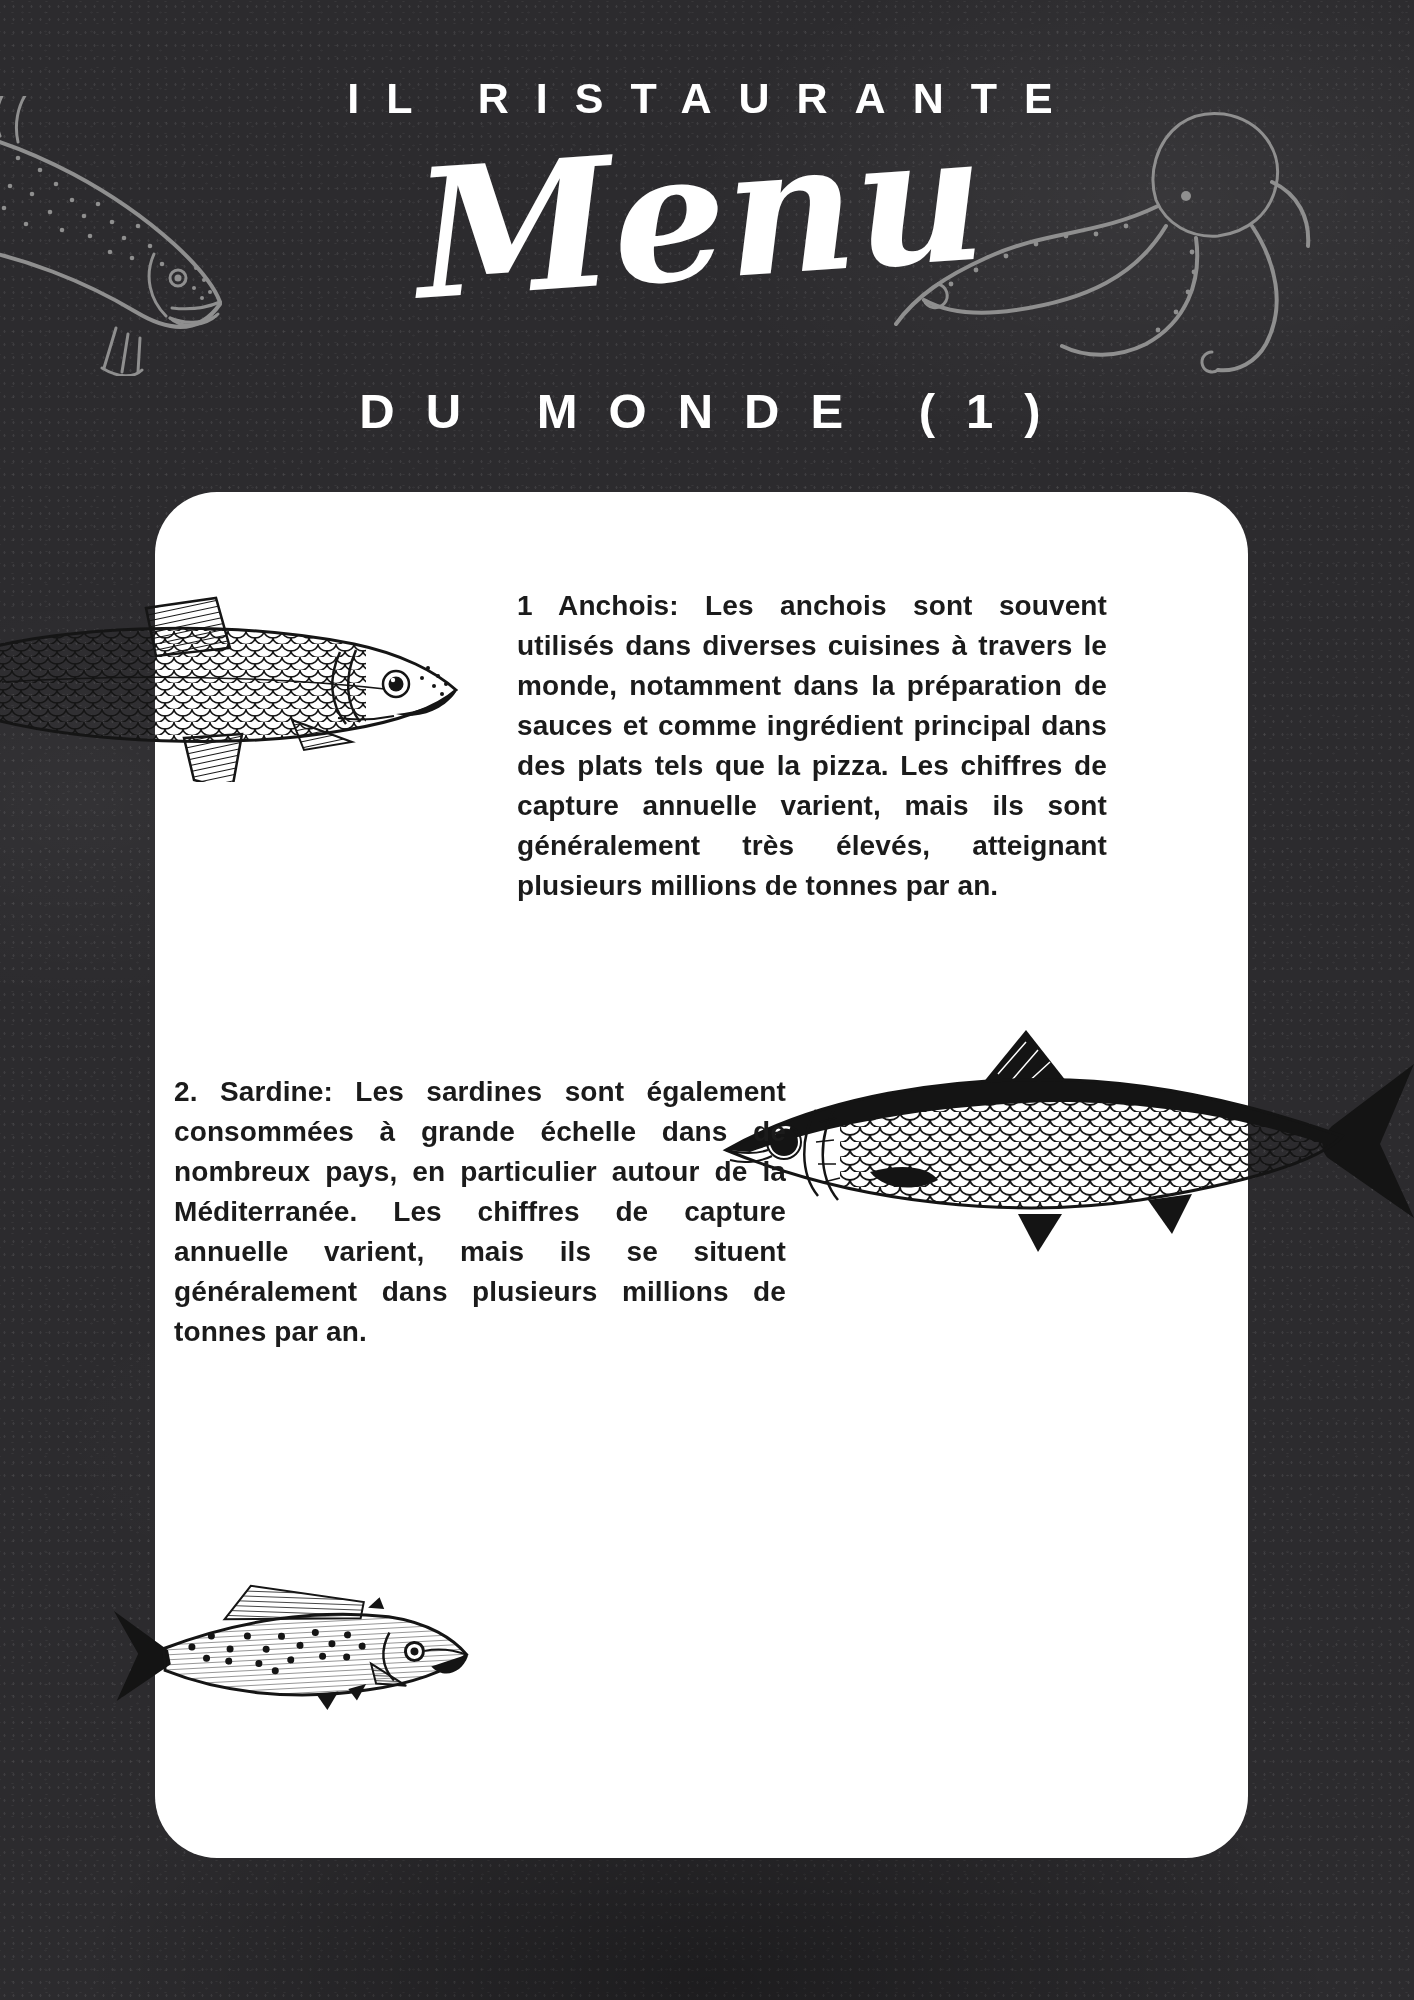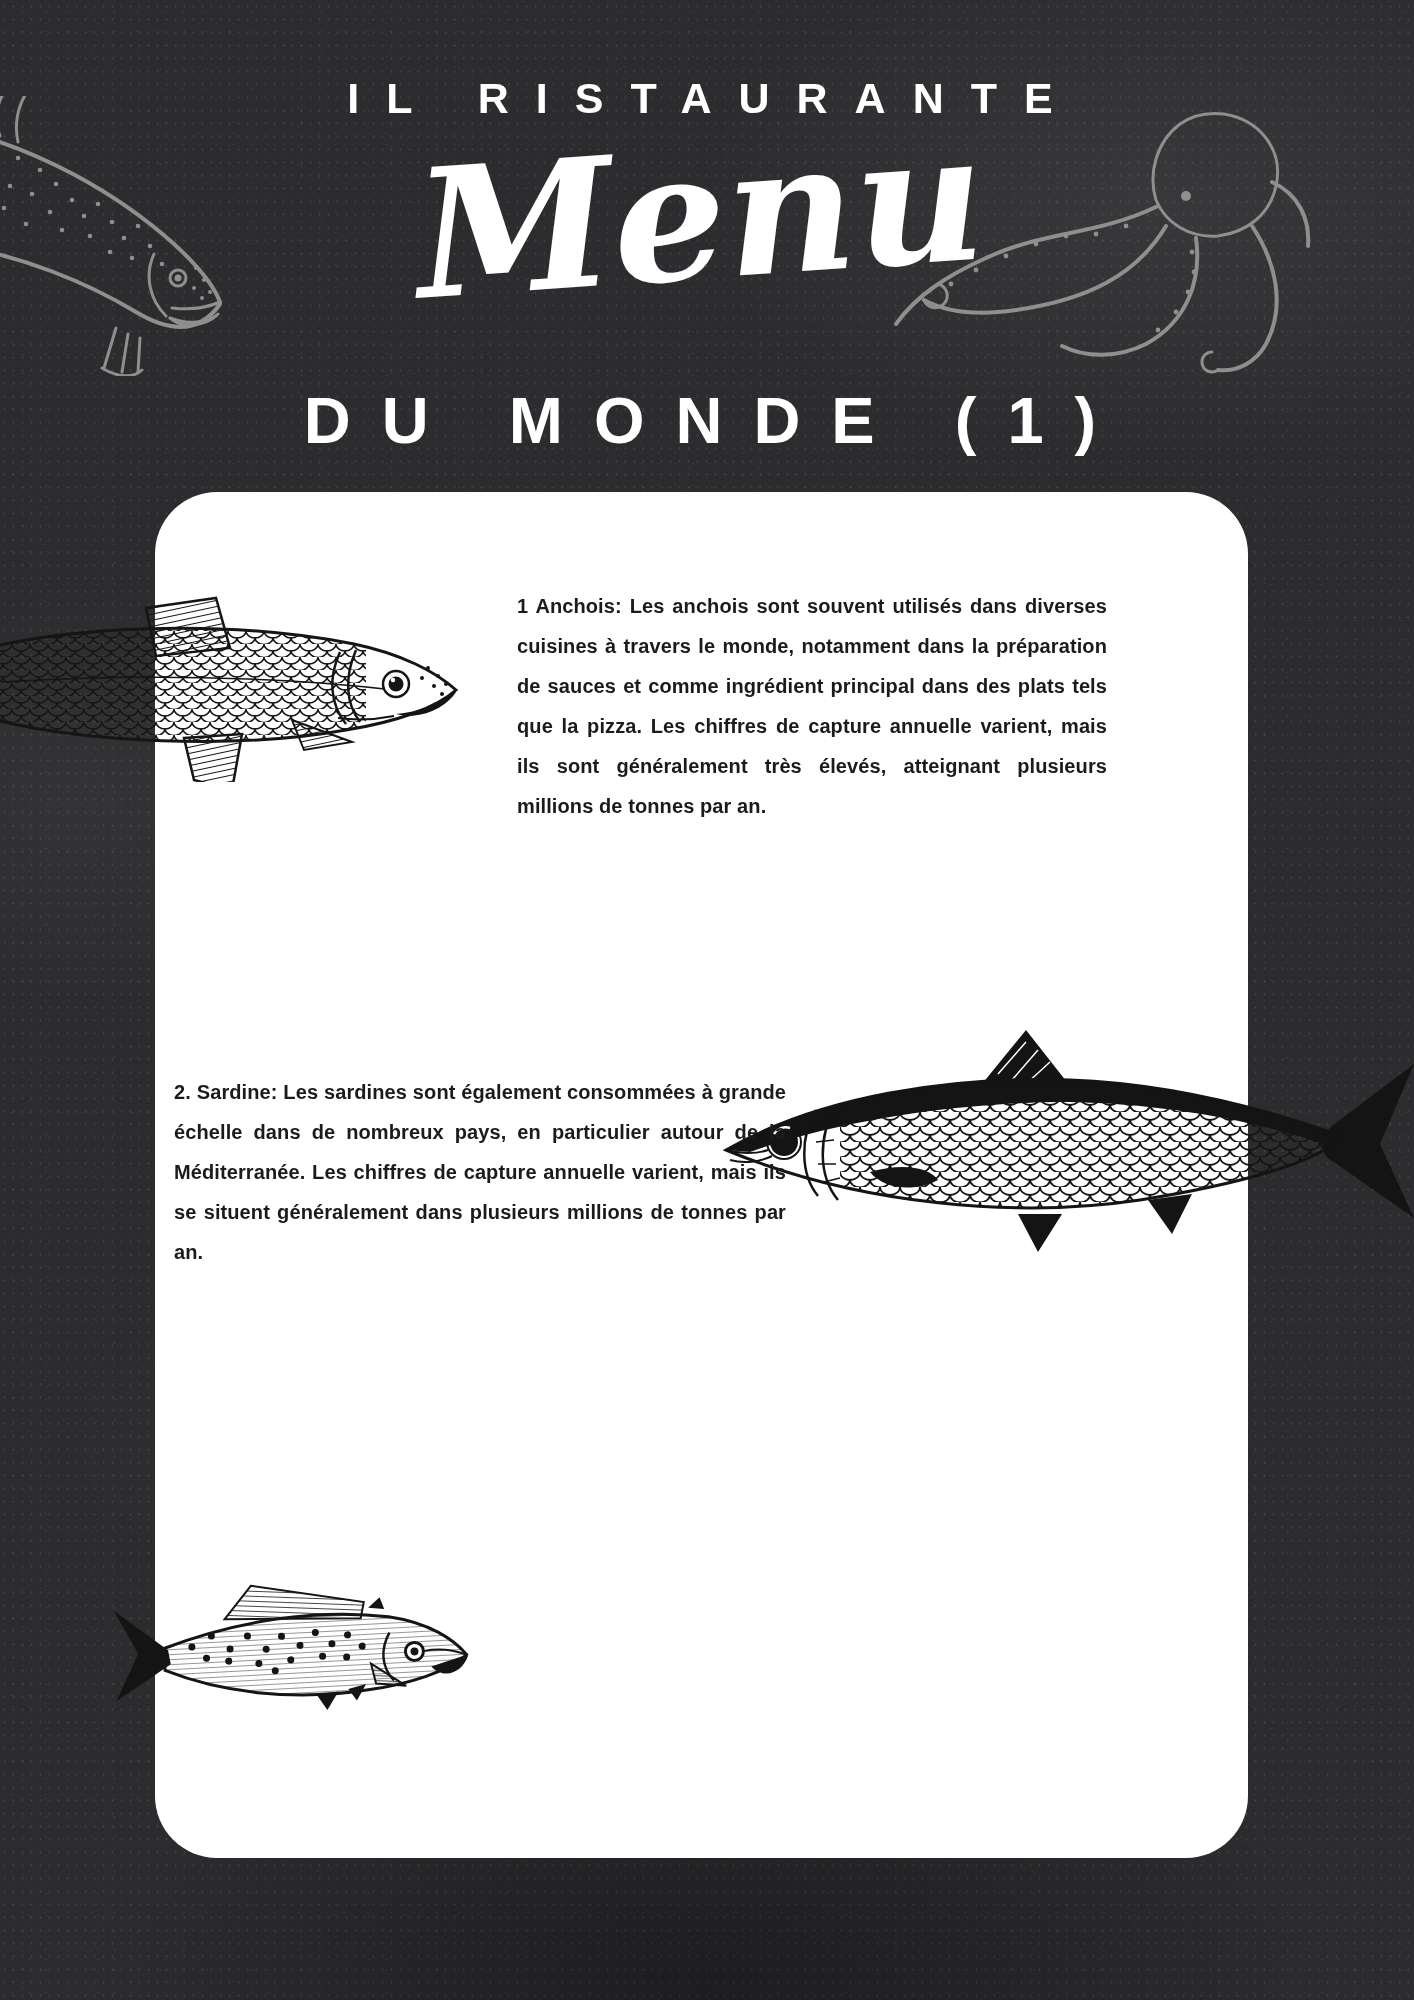--- a/index.html
+++ b/index.html
@@ -18,28 +18,28 @@
     background-position:0 0,0 0,0 0,0 0,0 0,4px 7px,11px 3px;
     font-family:"Liberation Sans","DejaVu Sans",sans-serif;
   }
   .hdr{position:absolute;left:0;width:1400px;text-align:center;color:#ffffff;}
   .hdr-name{top:74px;font-size:43px;font-weight:700;letter-spacing:27px;text-indent:27px;}
   .hdr-script{
     top:118px;font-family:"DejaVu Serif","Liberation Serif",serif;
     font-style:italic;font-weight:700;font-size:178px;line-height:1.1;
     transform:rotate(-4deg);
   }
-  .hdr-sub{top:383px;font-size:65px;font-weight:700;letter-spacing:31px;text-indent:31px;}
+  .hdr-sub{top:383px;font-size:49px;font-weight:700;letter-spacing:31px;text-indent:31px;}
   .card{
     position:absolute;left:155px;top:492px;width:1093px;height:1366px;
     background:#ffffff;border-radius:62px;z-index:2;
   }
   .para{
     position:absolute;z-index:4;color:#1b1b1b;
-    font-size:20px;line-height:40px;font-weight:700;
+    font-size:28px;line-height:40px;font-weight:700;
     text-align:justify;letter-spacing:0.1px;
   }
   .para-1{left:517px;top:586px;width:590px;}
   .para-2{left:174px;top:1033px;width:612px;margin-top:39px;}
   .para-3{left:553px;top:1500px;width:556px;}
   .illus{position:absolute;z-index:3;}
   .illus-trout{left:-34px;top:96px;z-index:1;}
   .illus-octopus{left:856px;top:86px;z-index:1;}
   .illus-anchovy{left:-6px;top:592px;}
   .illus-sardine{left:720px;top:1022px;}

